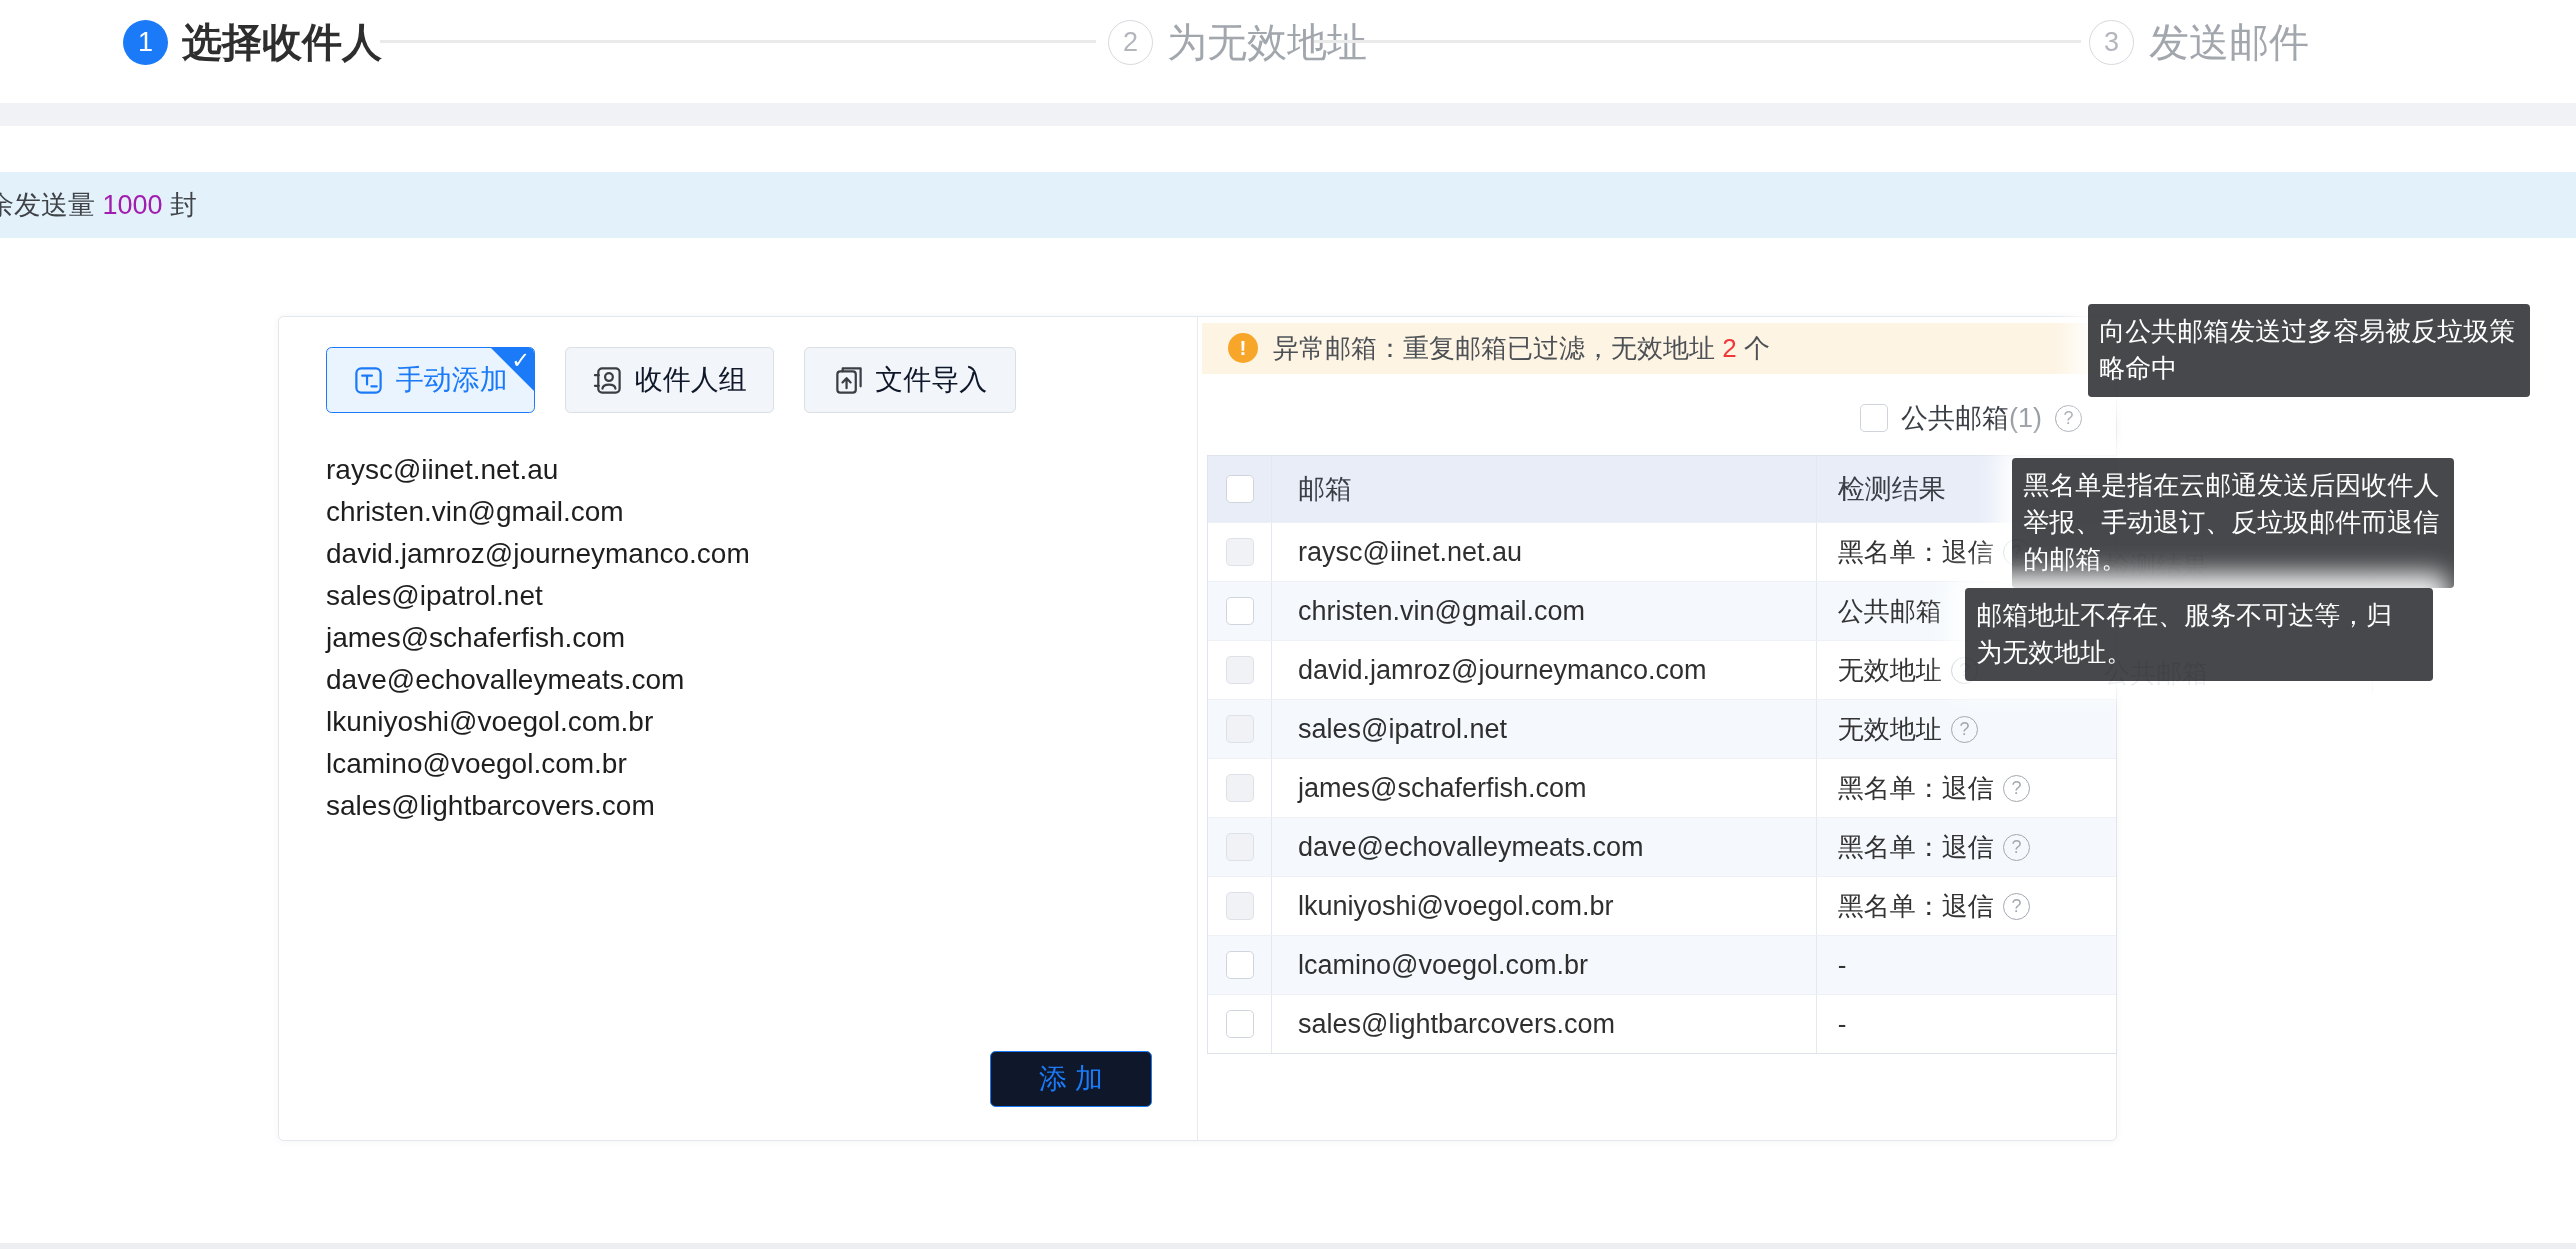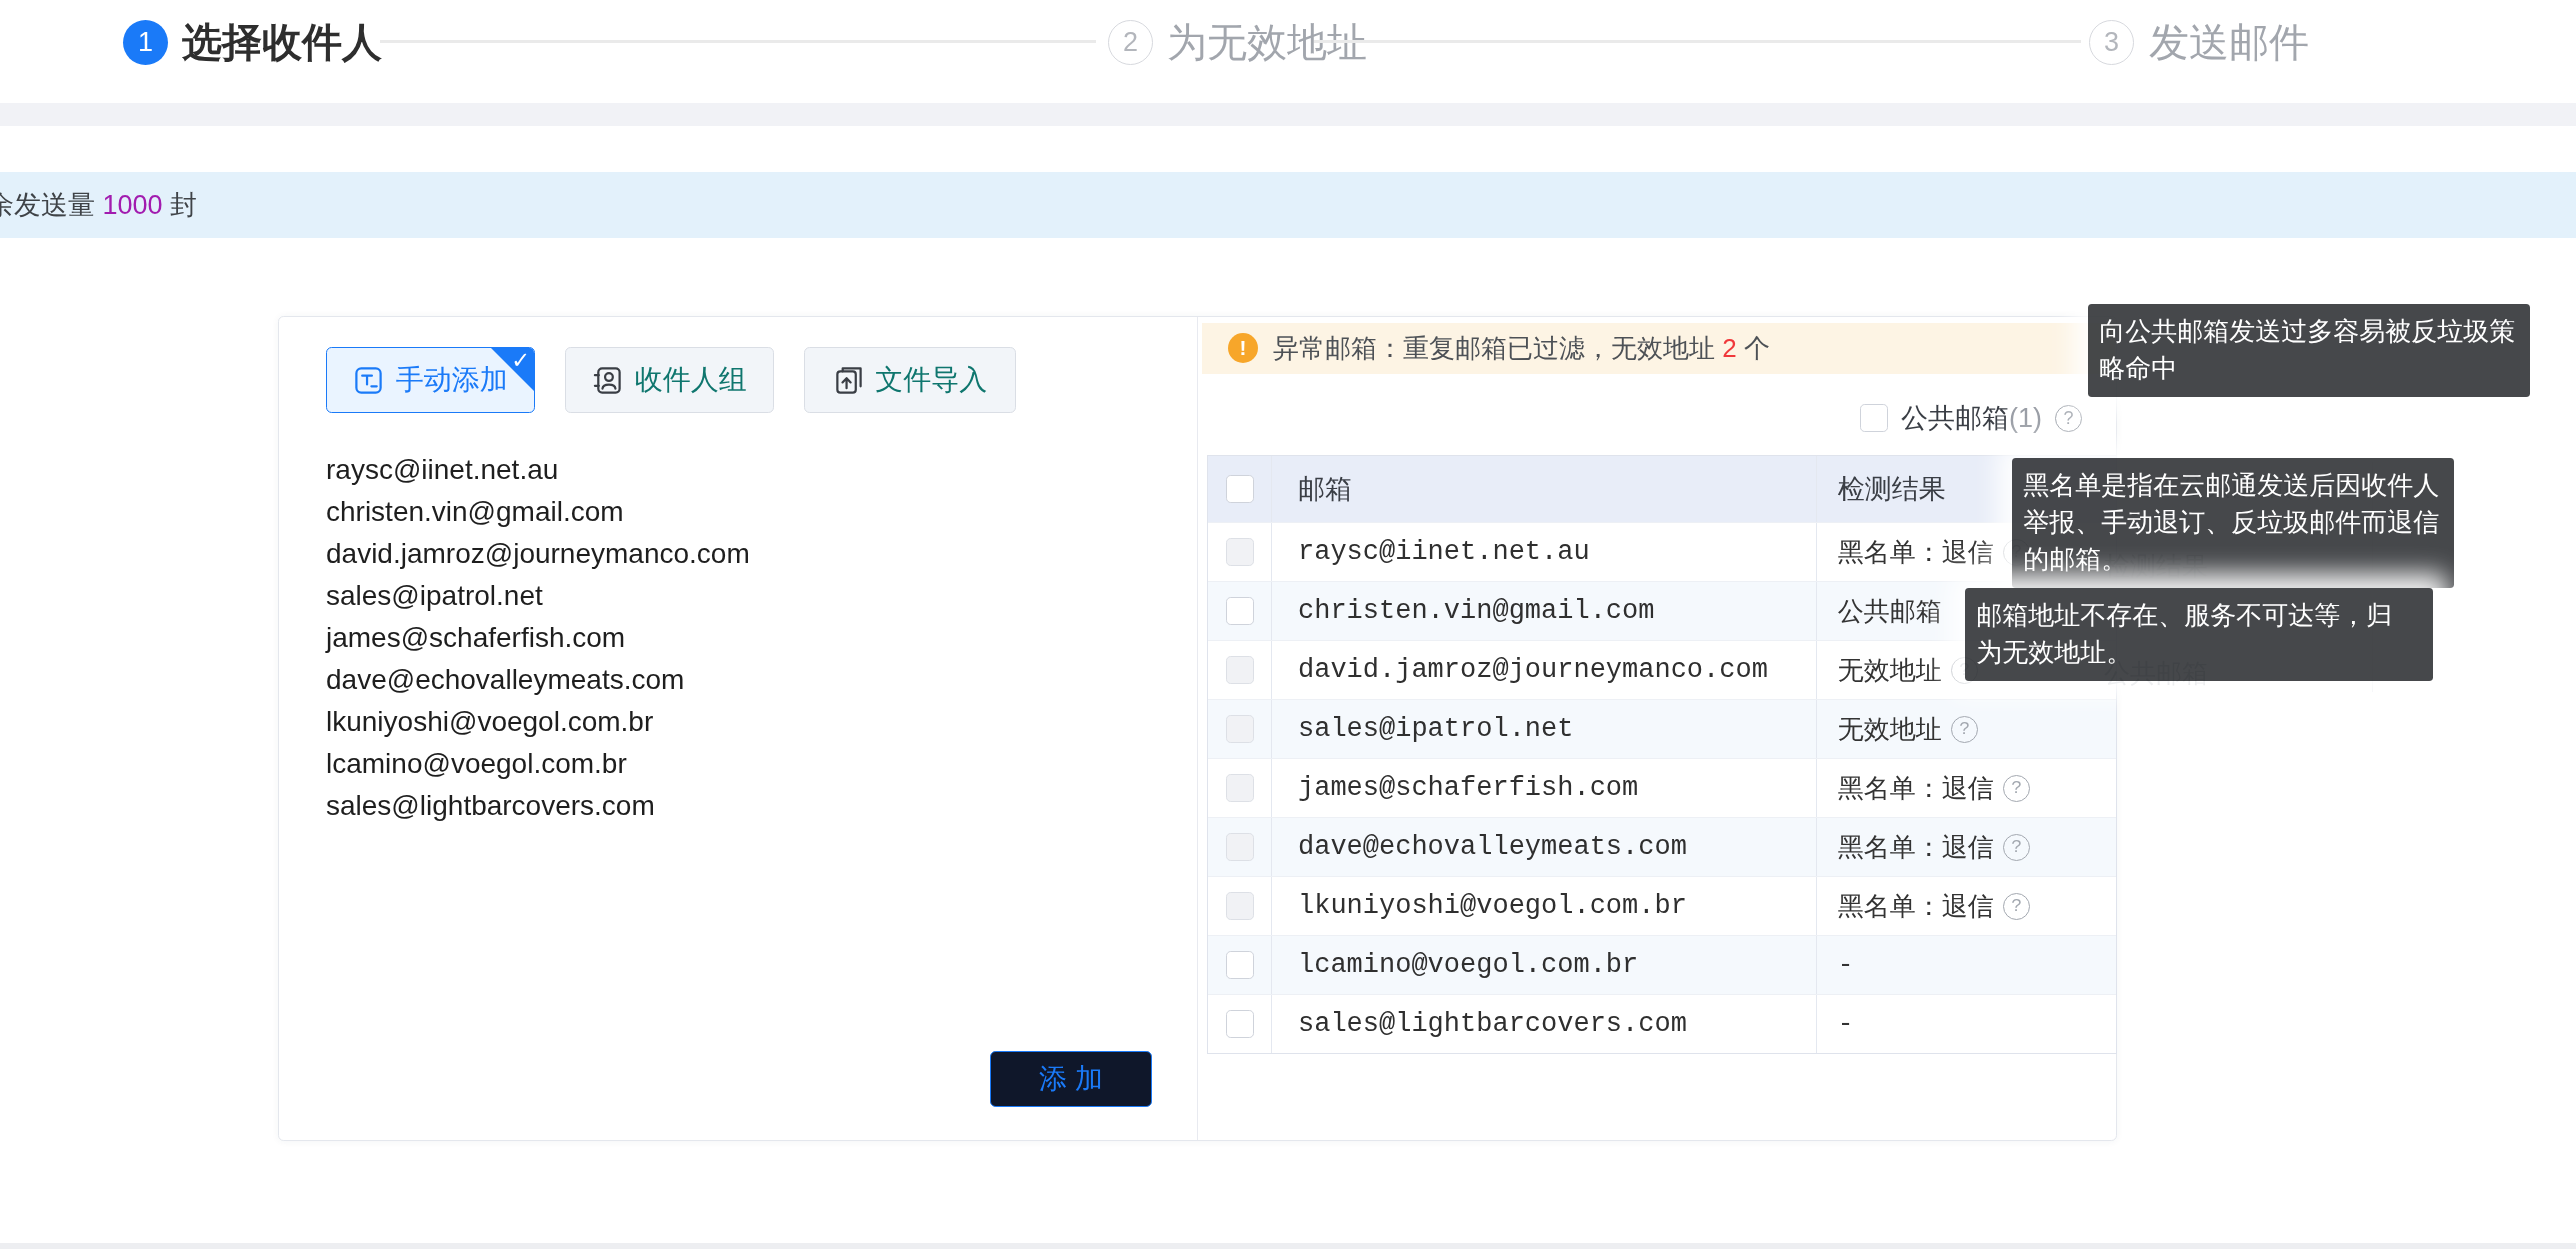--- a/index.html
+++ b/index.html
@@ -29,21 +29,21 @@
   
   .panel{position:absolute;left:278px;top:316px;width:1839px;height:825px;background:#fff;
          border:0.9px solid #E4E7ED;border-radius:5.6px;box-sizing:border-box;
          box-shadow:0 0.9px 7.5px rgba(31,56,88,0.05);}
   .v-divider{position:absolute;left:918px;top:0;bottom:0;width:0.9px;background:#E8EAF0;}
 
   
   .tabs{position:absolute;left:47px;top:30px;display:flex;gap:30px;}
   .tab{position:relative;width:209px;height:66px;border:0.9px solid #DADEE5;border-radius:5.6px;
        background:#F2F5F9;display:flex;align-items:center;justify-content:center;gap:11.3px;
-       font-size:28px;color:#0f766e;box-sizing:border-box;cursor:pointer;overflow:hidden;}
+       font-size:28px;color:#0f172a;box-sizing:border-box;cursor:pointer;overflow:hidden;}
   .tab.active{background:#EAF4FF;border:1.9px solid #1A7AF8;color:#1A7AF8;}
   .tab svg{width:31px;height:31px;}
   .tab .stroke{fill:none;stroke:#3A3E45;stroke-width:2.3;stroke-linecap:round;stroke-linejoin:round;}
   .tab.active .stroke{stroke:#1A7AF8;}
   .corner{position:absolute;top:0;right:0;width:0;height:0;
           border-top:43px solid #1A7AF8;border-left:43px solid transparent;}
   .corner-check{position:absolute;top:1.9px;right:3.8px;color:#fff;font-size:22.5px;line-height:22.5px;}
 
   
   .email-list{position:absolute;left:47px;top:132px;width:827px;font-size:28px;color:#1E1E1E;
@@ -69,21 +69,21 @@
   .cb{width:28px;height:28px;border:1.9px solid #CFD3DB;border-radius:4.7px;background:#fff;
       box-sizing:border-box;cursor:pointer;flex:0 0 auto;}
   .cb.disabled{background:#F1F2F5;border-color:#DDE0E6;cursor:default;}
 
   .q{width:27px;height:27px;border:1.9px solid #A3A8B0;border-radius:50%;color:#A3A8B0;
      font-size:18px;display:flex;align-items:center;justify-content:center;box-sizing:border-box;
      flex:0 0 auto;cursor:pointer;}
 
   
   .rtable{position:absolute;left:928px;top:138px;width:910px;border:0.9px solid #DFE3EC;
-          box-sizing:border-box;background:#fff;font-family:Liberation Mono, monospace;}
+          box-sizing:border-box;background:#fff;}
   .thead{display:flex;height:66px;background:#E8EDF8;align-items:stretch;}
   .trow{display:flex;height:58px;border-top:0.9px solid #EDF0F5;background:#fff;align-items:stretch;}
   .trow.alt{background:#F5F9FD;}
   .col-check{width:64px;display:flex;align-items:center;justify-content:center;
              border-right:0.9px solid #E4E8F0;box-sizing:border-box;flex:0 0 auto;}
   .col-email{flex:1;display:flex;align-items:center;padding-left:26px;
              border-right:0.9px solid #E4E8F0;box-sizing:border-box;font-size:27px;color:#2F2F2F;}
   .col-result{width:299px;display:flex;align-items:center;padding-left:20.7px;
               box-sizing:border-box;font-size:26px;color:#333;gap:9.4px;flex:0 0 auto;}
   .thead .col-email,.thead .col-result{font-size:27px;color:#3A3E45;}

